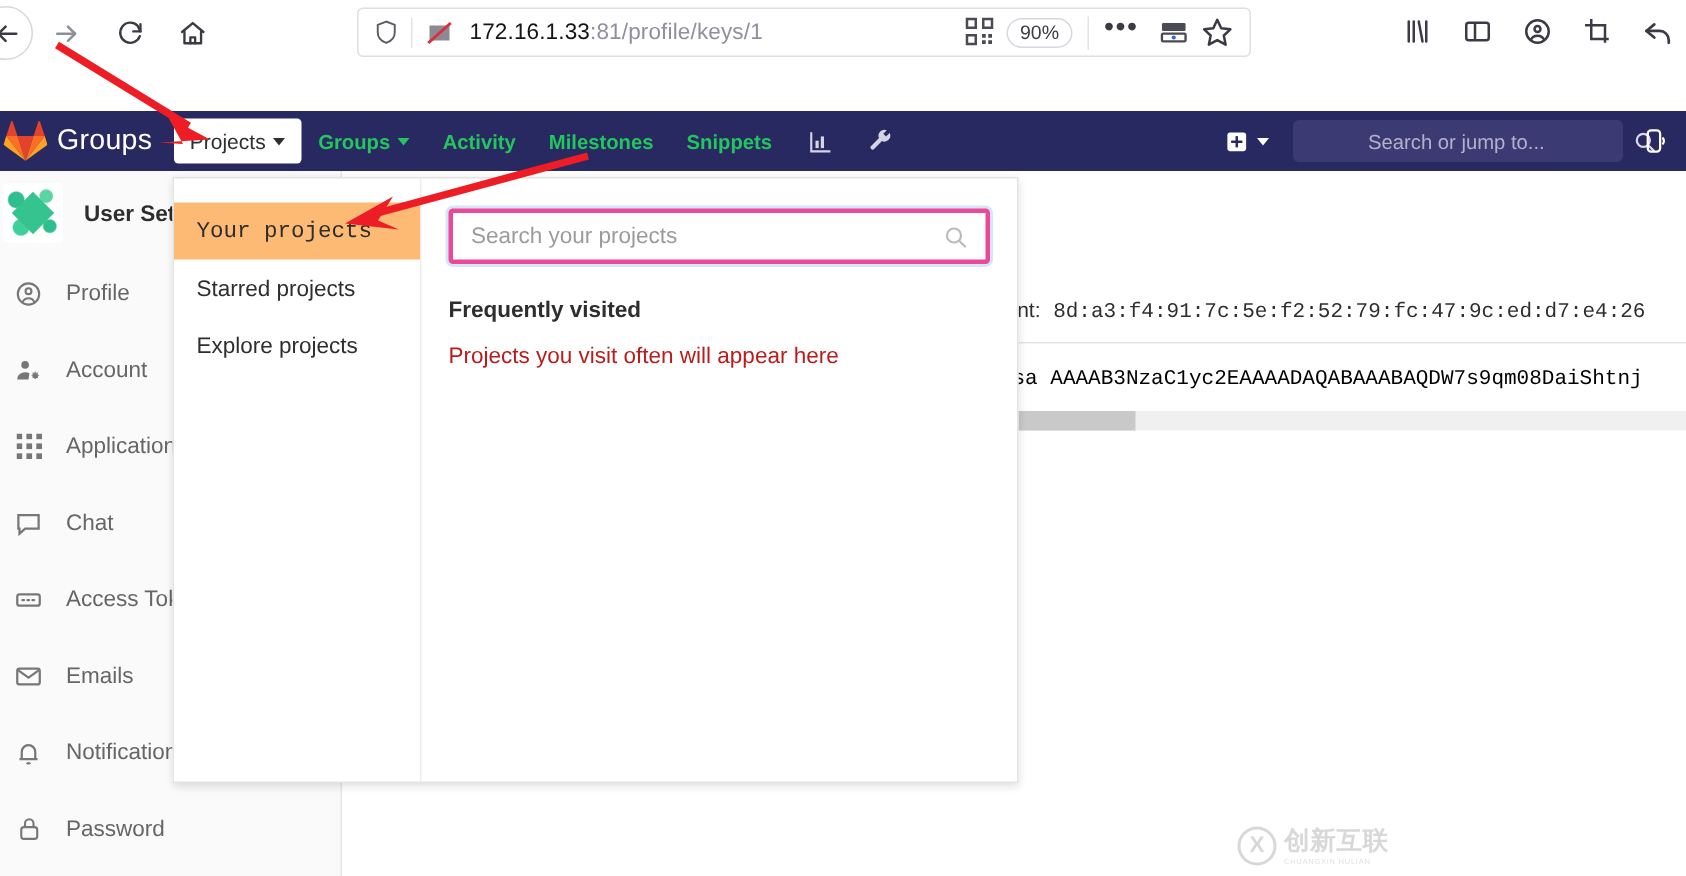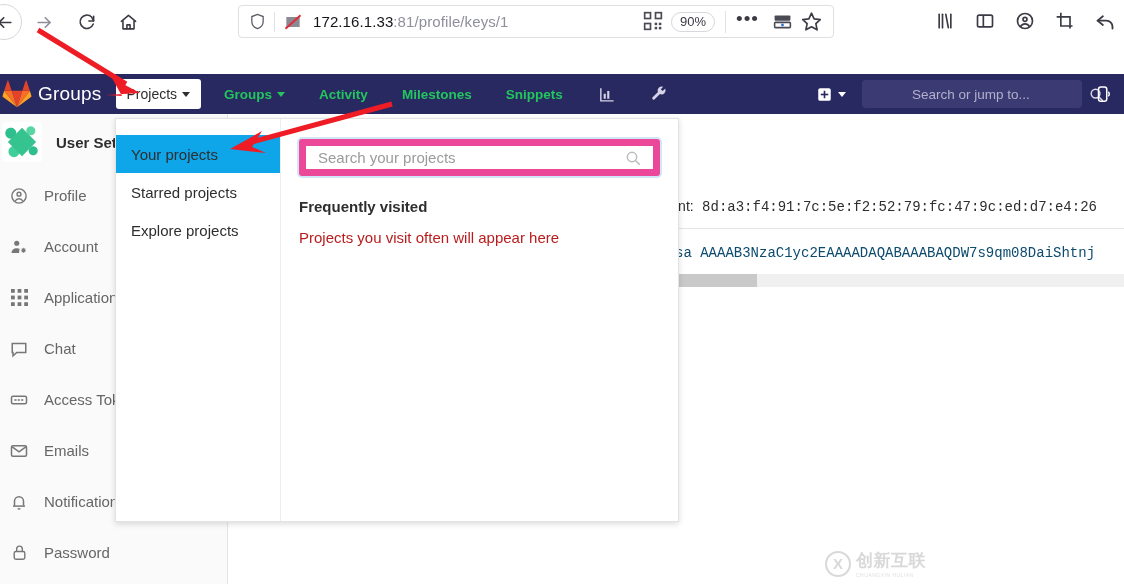--- a/index.html
+++ b/index.html
@@ -59,21 +59,21 @@
 
   
   .gl-navbar {
     position: absolute; left: 0; top: 74px; width: 1124px; height: 40px;
     background: #292961;
     display: flex; align-items: center;
   }
   .gl-logo-wrap { display: flex; align-items: center; margin-left: 2px; }
   .gl-logo { width: 30px; height: 28px; }
   .gl-brand { color: #fff; font-size: 19px; margin-left: 6px; letter-spacing: .2px; }
-  .gl-links { display: flex; align-items: center; margin-left: 14px; gap: 12px; }
+  .gl-links { display: flex; align-items: center; margin-left: 14px; gap: 0; }
   .gl-link {
     color: #22c55e; font-size: 13.5px; font-weight: bold;
     padding: 9px 11px; display: flex; align-items: center; gap: 5px;
     white-space: nowrap;
   }
   .gl-link.active {
     background: #ffffff; color: #2e2e2e; border-radius: 3px;
     padding: 7px 11px; font-weight: normal; font-size: 14px;
   }
   .caret { width: 0; height: 0; border-left: 4px solid transparent; border-right: 4px solid transparent;
@@ -126,46 +126,46 @@
   .content { position: absolute; left: 229px; top: 114px; right: 0; bottom: 0; background: #fff; }
   .fingerprint-row {
     position: absolute; left: 446px; top: 84px; width: 449px;
     font-family: "Liberation Mono", monospace; font-size: 14px; color: #2e2e2e;
     white-space: nowrap;
   }
   .fingerprint-row .lbl { font-family: "Liberation Sans", sans-serif; }
   .hr-line { position: absolute; left: 446px; top: 114px; width: 449px; height:1px; background:#e5e5e5; }
   .key-row {
     position: absolute; left: 446px; top: 131px; width: 449px;
-    font-family: "Liberation Mono", monospace; font-size: 14px; color: #0c4a6e;
+    font-family: "Liberation Mono", monospace; font-size: 14px; color: #000000;
     white-space: nowrap; overflow: hidden;
   }
   .key-scroll {
     position: absolute; left: 446px; top: 160px; width: 449px; height: 13px;
     background: #f0f0f0;
   }
   .key-scroll .thumb { width: 82px; height: 13px; background: #c9c9c9; }
 
   
   .dropdown {
     position: absolute; left: 115px; top: 118px; width: 564px; height: 404px;
     background: #fff; border: 1px solid #e3e3e3;
     box-shadow: 0 2px 6px rgba(0,0,0,.14);
     display: flex;
   }
   .dd-left { width: 169px; border-right: 1px solid #ededed; padding-top: 16px; }
   .dd-item {
     height: 38px; display: flex; align-items: center; padding-left: 15px;
     font-size: 15px; color: #2e2e2e;
   }
-  .dd-item.selected { background: #0ea5e9; }
+  .dd-item.selected { background: #fdba74; font-family: Liberation Mono, monospace; }
   .dd-right { flex: 1; padding: 20px 18px 0 18px; }
   .dd-search {
     width: 361px; height: 37px;
-    border: 7px solid #ec4899; border-radius: 3px;
+    border: 3px solid #ec4899; border-radius: 3px;
     box-shadow: 0 0 0 2px rgba(124,183,232,.35);
     display: flex; align-items: center; background: #fff;
   }
   .dd-search input {
     border: none; outline: none; background: transparent;
     font-size: 15px; color: #555; width: 310px; margin-left: 12px;
     font-family: "Liberation Sans", sans-serif;
   }
   .dd-search input::placeholder { color: #9b9b9b; }
   .dd-search .mag { margin-left: auto; margin-right: 12px; color:#bbb; display:flex;}

